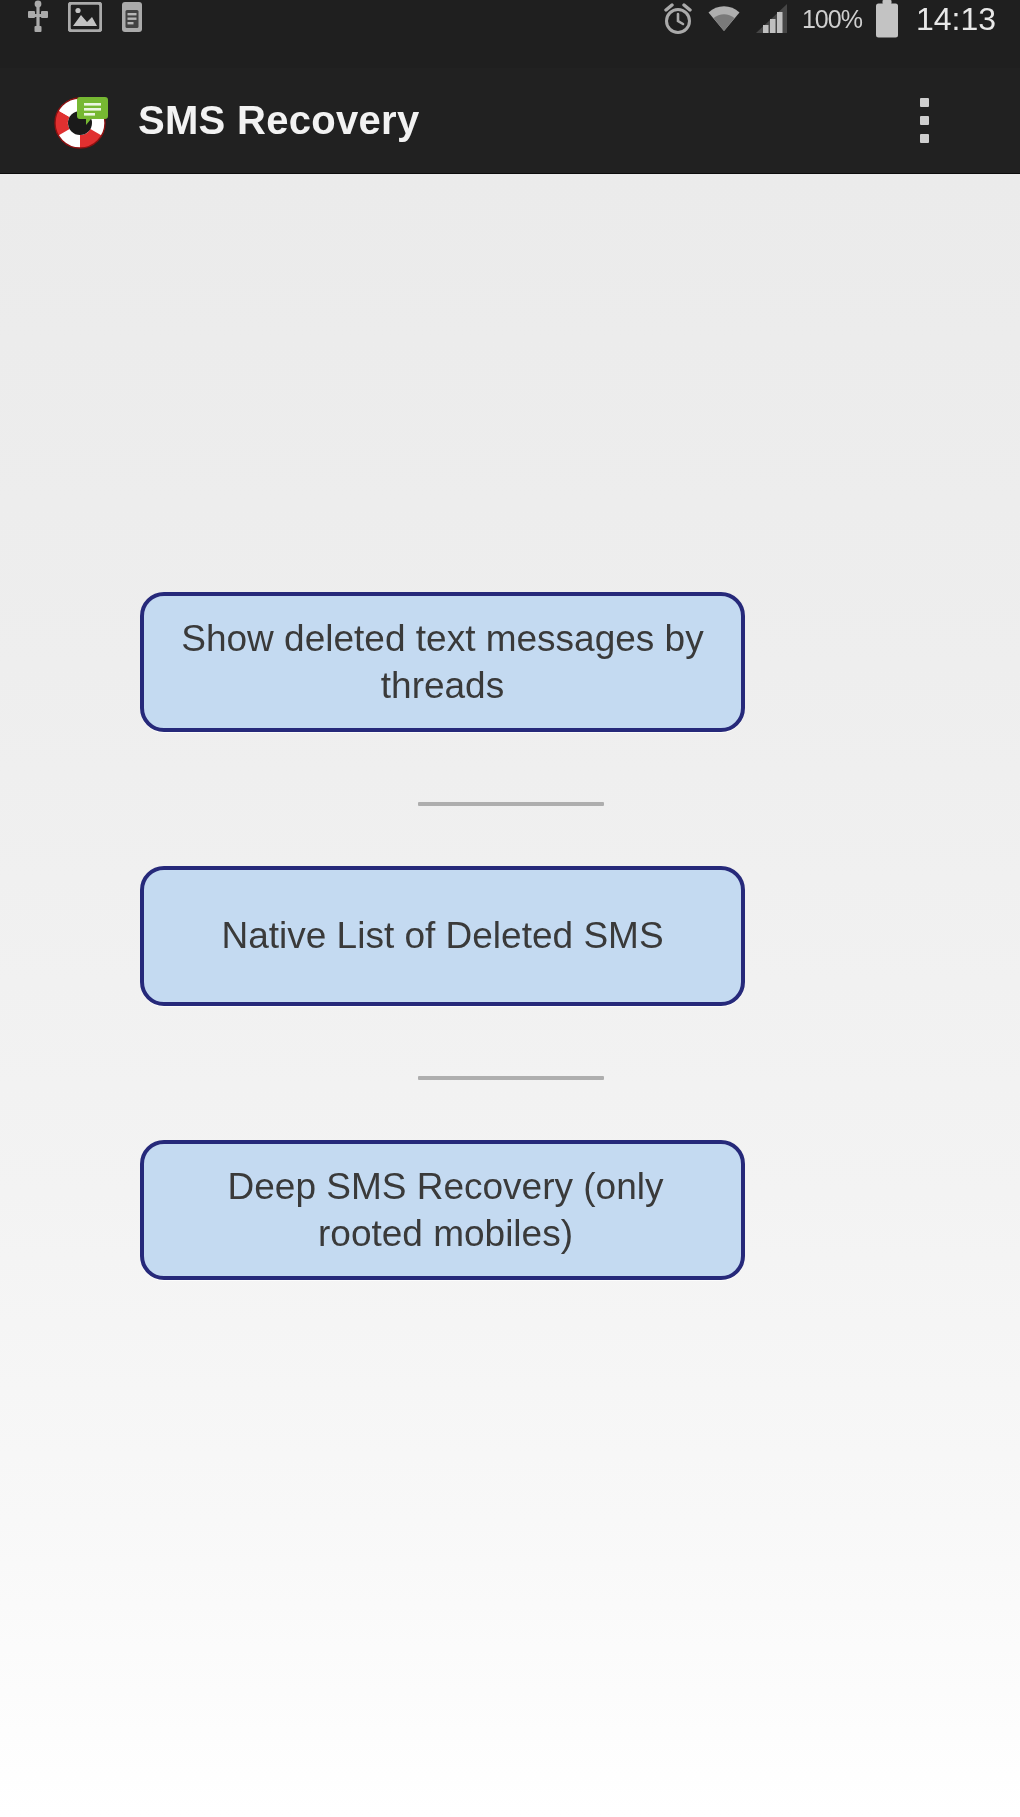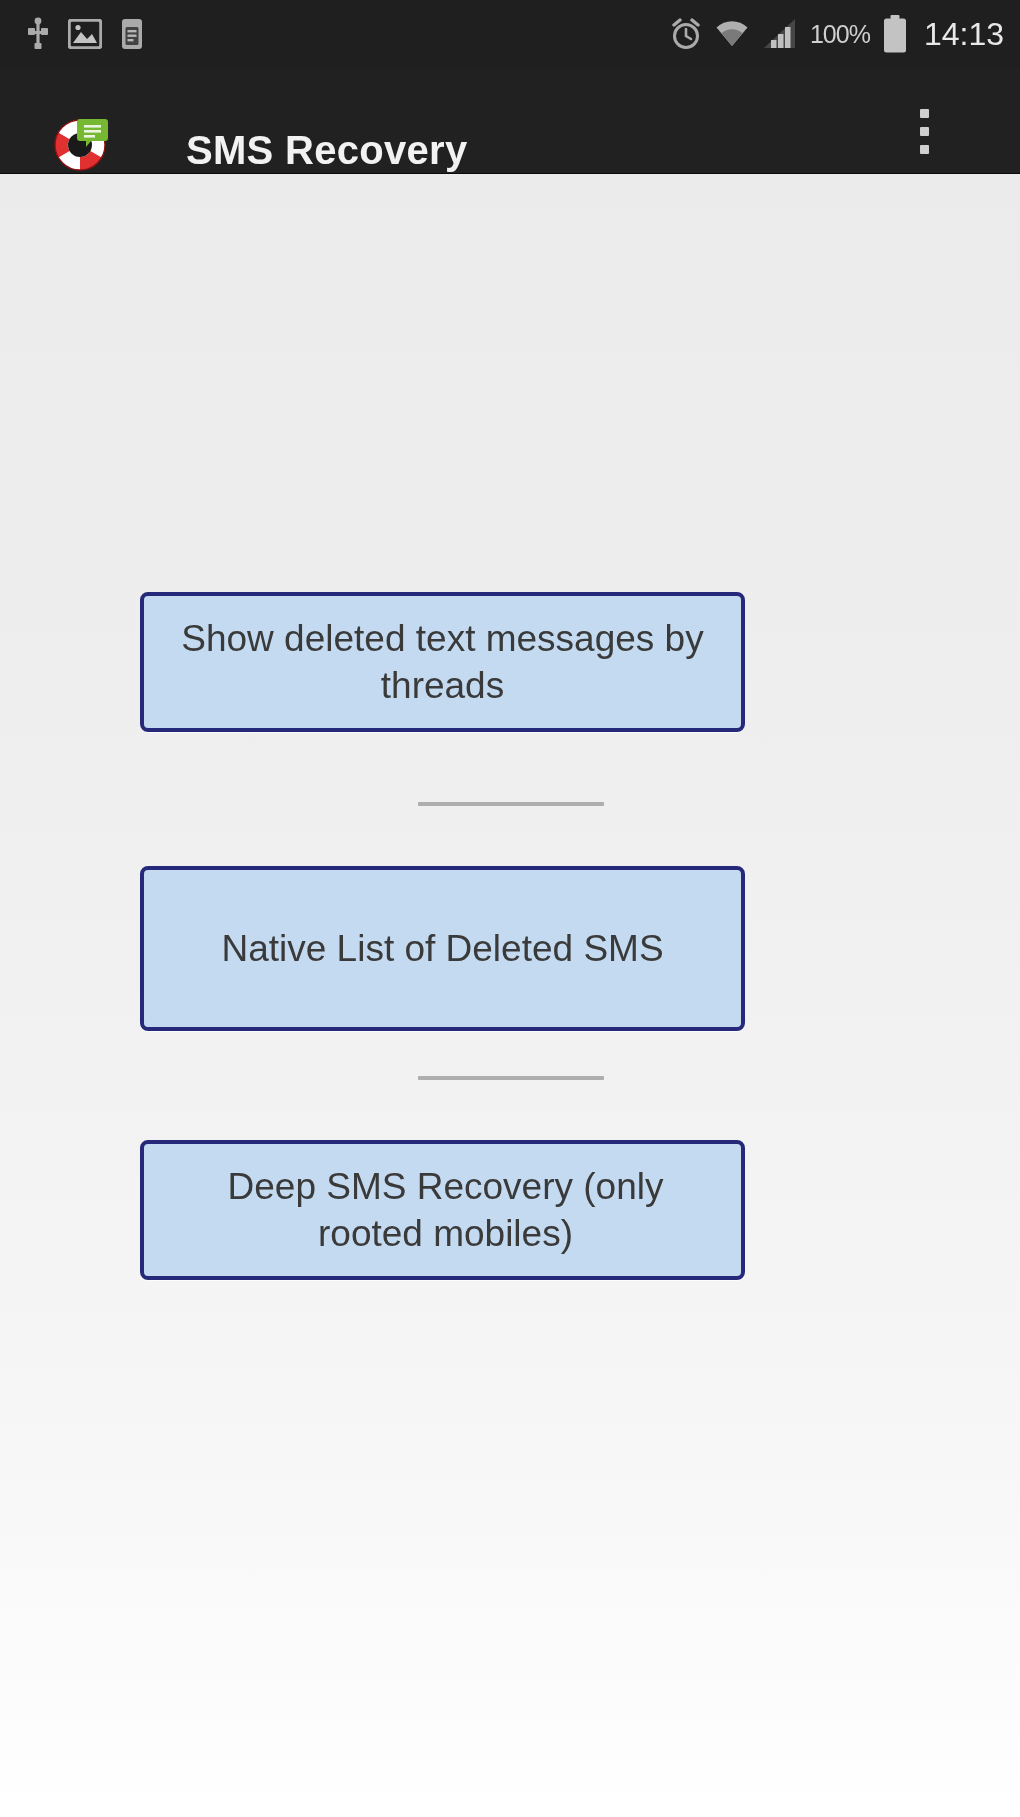--- a/index.html
+++ b/index.html
@@ -13,22 +13,22 @@
 
   body {
     background: #ffffff;
   }
 
   
   .status-bar {
     height: 68px;
     background: #1f1f1f;
     display: flex;
-    align-items: center;
-    padding: 0 16px 0 26px;
+    align-items: flex-start;
+    padding: 0 24px 0 26px;
     position: relative;
   }
   .status-left {
     display: flex;
     align-items: center;
     gap: 18px;
   }
   .status-right {
     margin-left: auto;
     display: flex;
@@ -54,25 +54,24 @@
     letter-spacing: 0px;
     margin-left: 4px;
     line-height: 1;
   }
 
   
   .action-bar {
     height: 106px;
     background: #212121;
     display: flex;
-    align-items: flex-end;
+    align-items: center;
     padding-left: 52px;
     padding-right: 30px;
     border-bottom: 1px solid #0c0c0c;
-    gap: 48px;
   }
   .app-icon {
     width: 60px;
     height: 60px;
     position: relative;
     flex: 0 0 auto;
   }
   .app-title {
     color: #f2f2f2;
     font-size: 40px;
@@ -114,36 +113,36 @@
     left: 0;
     right: 0;
   }
 
   .app-button {
     position: absolute;
     left: 140px;
     width: 605px;
     background: #c4daf1;
     border: 4px solid #26297a;
-    border-radius: 8px;
+    border-radius: 24px;
     color: #3a3a3a;
     font-size: 37px;
     font-family: "Liberation Sans", sans-serif;
     line-height: 1.28;
     text-align: center;
     display: flex;
     align-items: center;
     justify-content: center;
     padding: 10px 22px;
     cursor: pointer;
     box-shadow: 0 1px 0 rgba(255,255,255,0.7);
   }
 
   .btn-1 { top: 418px; height: 140px; }
-  .btn-2 { top: 692px; height: 165px; }
+  .btn-2 { top: 692px; height: 140px; }
   .btn-3 { top: 966px; height: 140px; padding-left: 28px; }
 
   .divider {
     position: absolute;
     left: 418px;
     width: 186px;
     height: 4px;
     background: #aeaeae;
     border-radius: 1px;
   }

